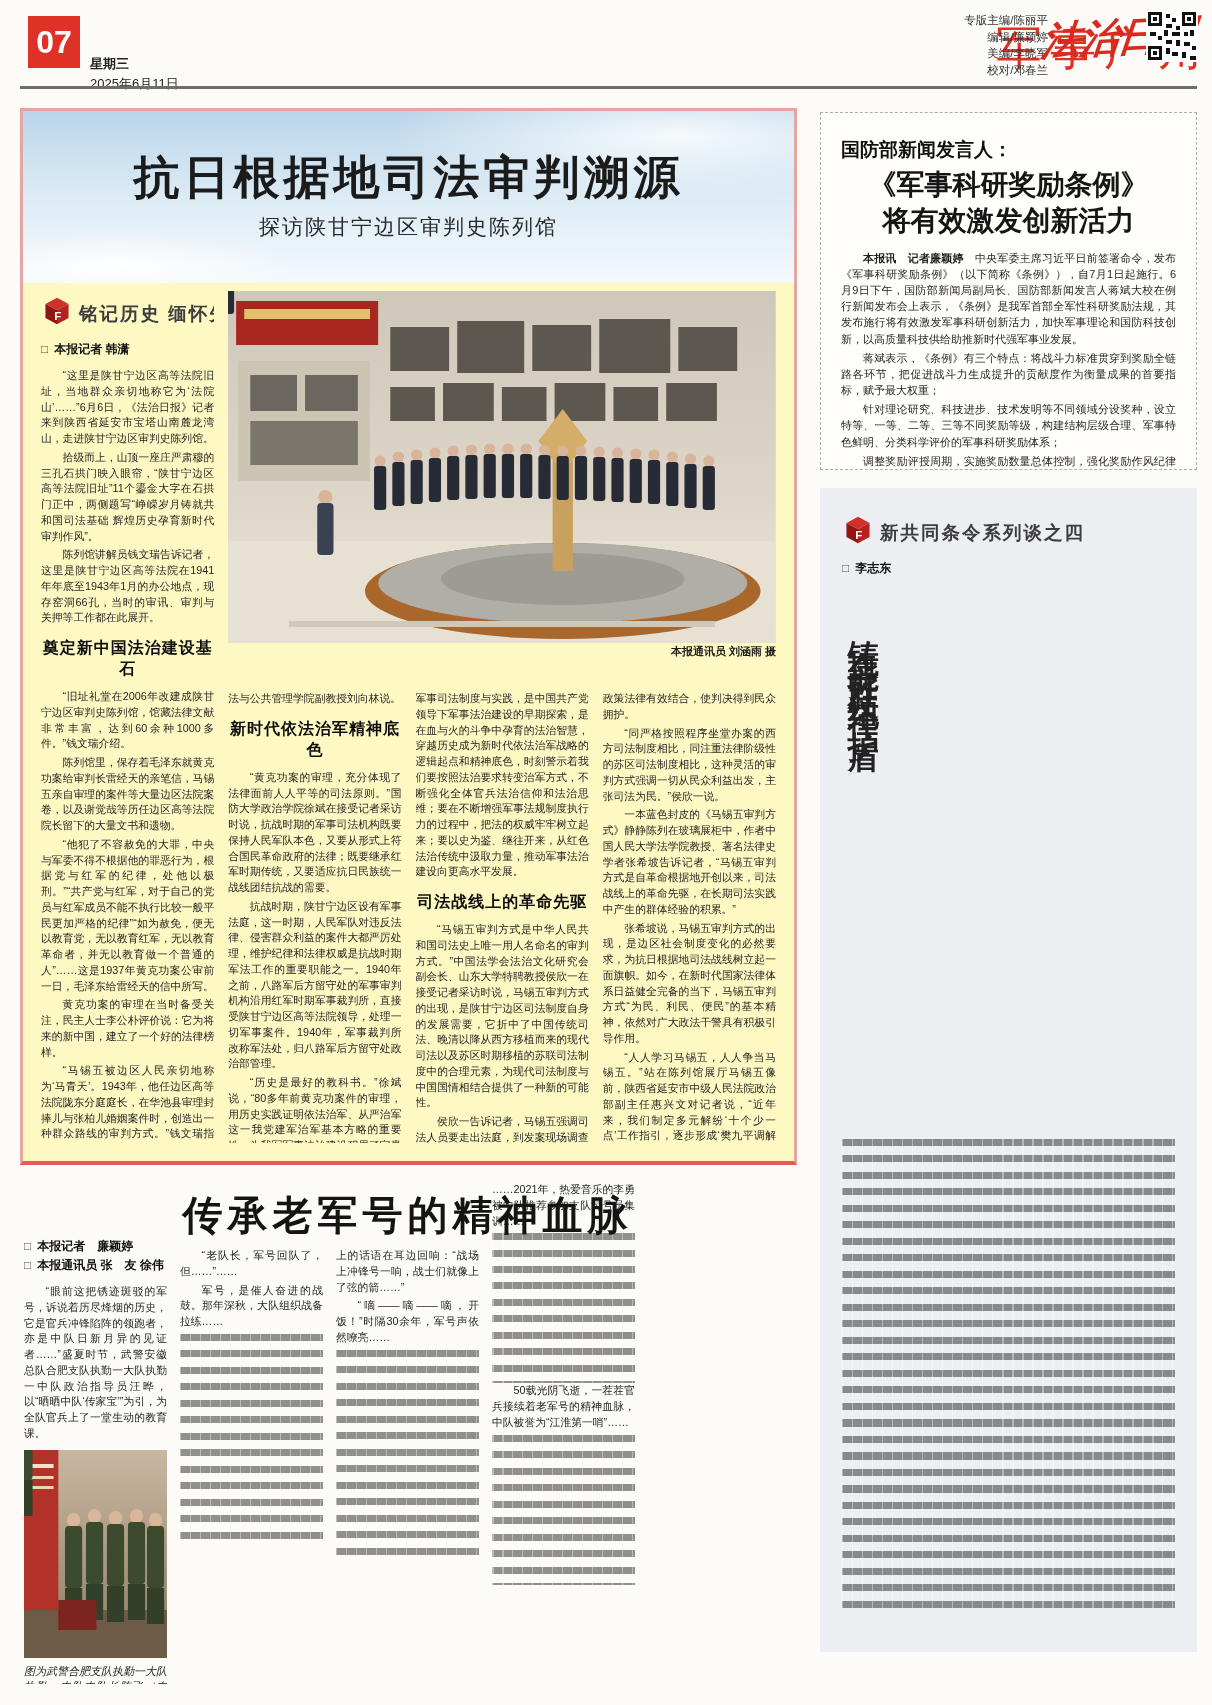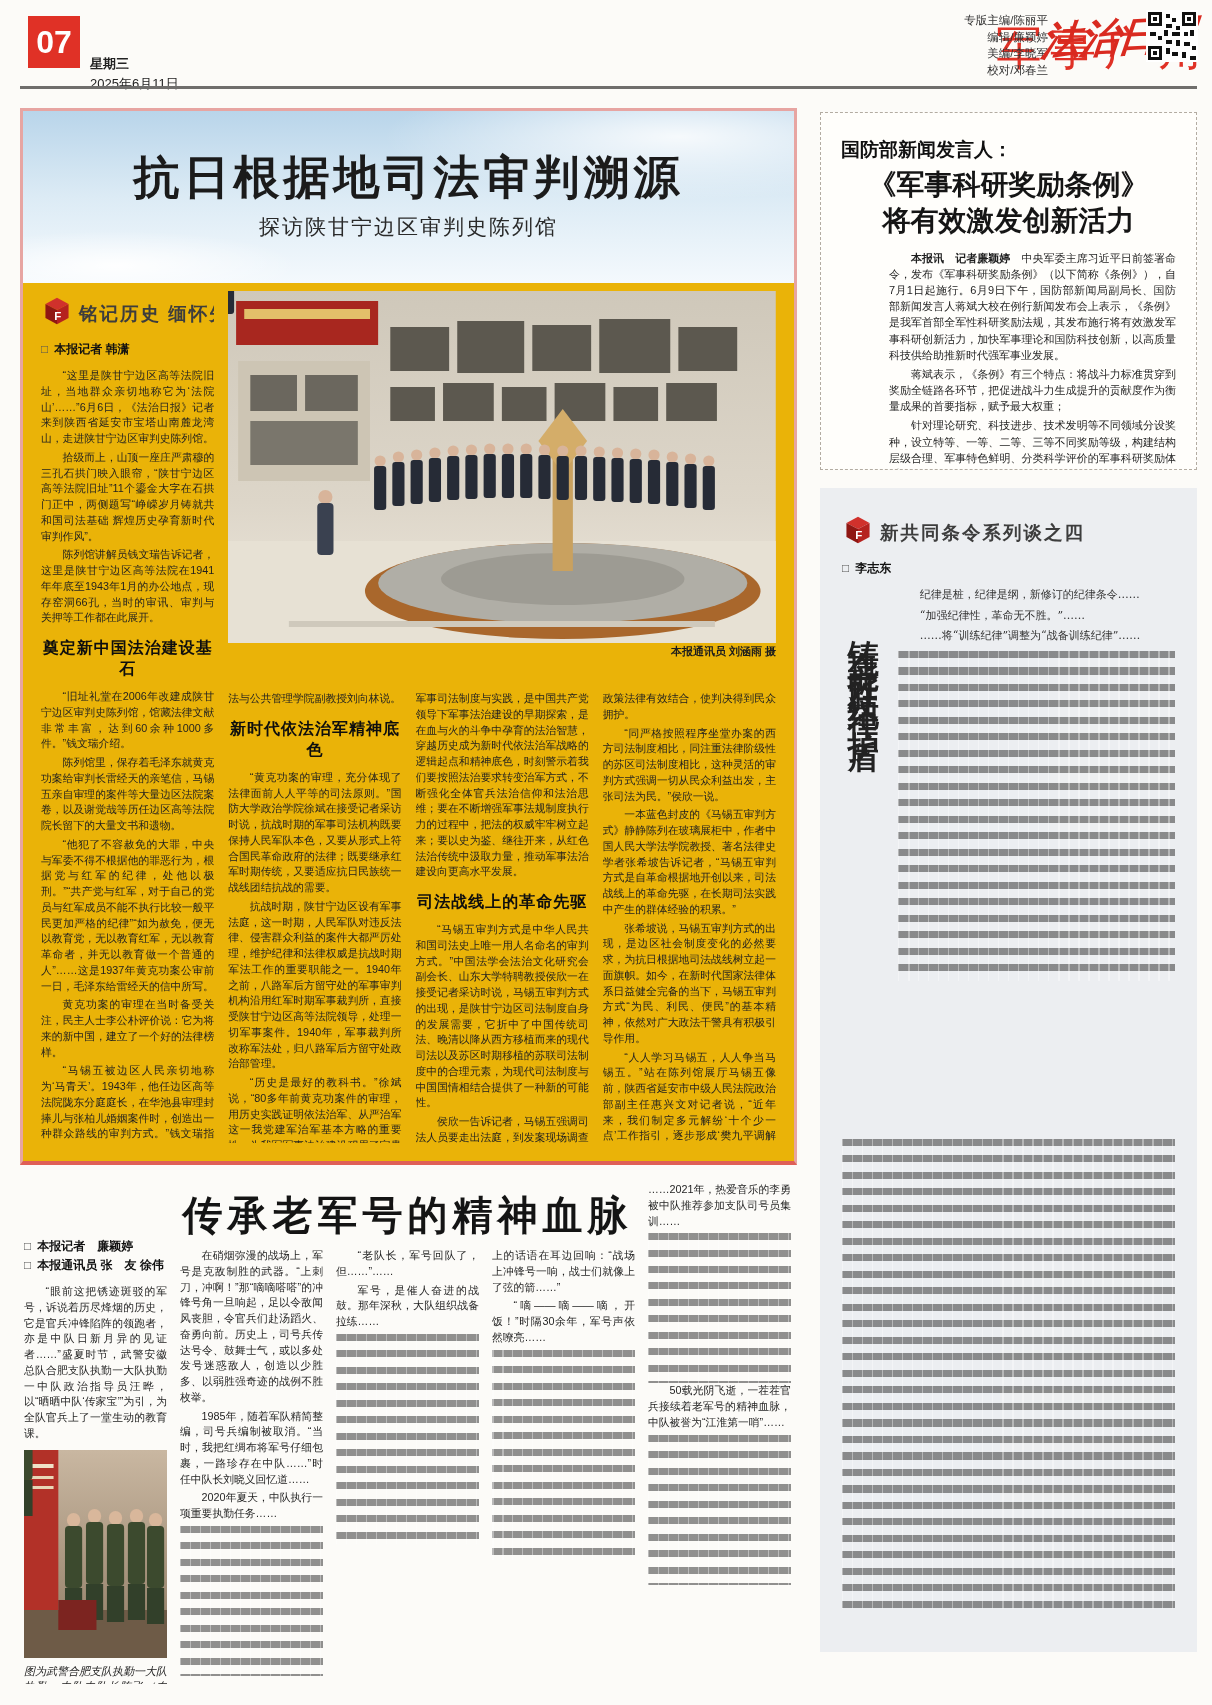--- a/index.html
+++ b/index.html
@@ -14,21 +14,21 @@
              font-weight:normal;color:#e03126;letter-spacing:8px;}
   .credits{position:absolute;left:880px;top:12px;width:168px;text-align:right;font-size:11.5px;
            line-height:1.45;color:#333;}
   .masthead{position:absolute;left:1042px;top:10px;font-size:40px;font-weight:bold;color:#d92a20;
             font-family:"DejaVu Serif",serif;font-style:italic;transform:skewX(-8deg) rotate(-3deg);
             letter-spacing:-2px;white-space:nowrap;}
   .qr{position:absolute;left:1146px;top:10px;}
   .hrule{position:absolute;left:20px;top:86px;width:1177px;height:3px;background:#6f6e6c;}
 
   
-  .main-box{position:absolute;left:20px;top:108px;width:771px;height:1050px;background:#eab308;
+  .main-box{position:absolute;left:20px;top:108px;width:771px;height:1050px;background:#fef9c3;
             border:3px solid #e7a5a2;border-bottom:4px solid #df5f57;overflow:hidden;}
   .sky{position:relative;height:172px;
        background:
         radial-gradient(ellipse 260px 50px at 12% 90%, rgba(255,255,255,.95), transparent 70%),
         radial-gradient(ellipse 420px 90px at 85% 15%, rgba(255,255,255,.85), transparent 70%),
         linear-gradient(180deg,#b9d5ea 0%, #dcebf5 50%, #f4f9fd 100%);}
   .mh1{margin:0;padding-top:36px;text-align:center;font-size:46px;font-weight:bold;
        letter-spacing:4px;color:#1b1b1b;}
   .mh2{margin:4px 0 0;text-align:center;font-size:21px;color:#2a2a2a;letter-spacing:2px;}
   .main-cols{display:grid;grid-template-columns:repeat(4,1fr);grid-template-rows:352px 48px auto;
@@ -49,21 +49,21 @@
   .cap{font-size:11px;font-family:"DejaVu Serif",serif;font-style:italic;color:#222;
        line-height:1.4;margin:2px 0 0;text-align:justify;}
   .capcredit{font-size:11px;font-weight:bold;text-align:right;font-style:normal;
              font-family:"Liberation Sans",sans-serif;margin-top:1px;}
 
   
   .brief-box{position:absolute;left:820px;top:112px;width:377px;height:358px;background:#fffefb;
              border:1px dashed #b3aca2;box-sizing:border-box;padding:24px 20px;overflow:hidden;}
   .kicker{font-size:19px;font-weight:bold;color:#101010;margin:0 0 4px;}
   .bhl{font-size:28px;font-weight:bold;text-align:center;line-height:1.3;color:#151515;margin:0;}
-  .brief-body{margin-top:10px;margin-left:48px;}
+  .brief-body{margin-top:10px;}
   .brief-body .bt{font-size:11px;line-height:1.47;}
 
   
   .essay-box{position:absolute;left:820px;top:488px;width:377px;height:1164px;background:#eceef1;
              box-sizing:border-box;padding:22px 22px;overflow:hidden;}
   .essay-flex{display:flex;gap:14px;margin-top:6px;height:540px;overflow:hidden;}
   .essay-vh{writing-mode:vertical-rl;font-size:31px;font-weight:bold;color:#222;
             letter-spacing:10px;padding-top:28px;line-height:1.35;}
   .essay-vh .vq{color:#222;}
   .essay-body{flex:1;font-size:11px;font-family:"DejaVu Serif",serif;color:#333;
@@ -292,26 +292,20 @@
           <polygon points="5,10 18,17 18,33 5,26" fill="#8f1713"></polygon>
           <polygon points="18,17 31,10 31,26 18,33" fill="#b5221f"></polygon>
           <text x="19" y="28" font-size="13" fill="#fff" font-weight="bold" text-anchor="middle">F</text>
         </svg>
       </span>
       <span class="serieslabel">新共同条令系列谈之四</span>
     </div>
     <p class="byl"><span class="sq">□</span><span>李志东</span></p>
     <div class="essay-flex">
       <div class="essay-vh"><span>铸造能打胜仗纪律</span><span class="vq">『护盾』</span></div>
-      <div class="essay-body">
-        <p>纪律是桩，纪律是纲，新修订的纪律条令……</p>
-        <p>“加强纪律性，革命无不胜。”……</p>
-        <p>……将“训练纪律”调整为“战备训练纪律”……</p>
-        <div class="stripes fill-tall"></div>
-      </div>
     </div>
     <div class="stripes essay-bottom"></div>
   </div>
 
   <div class="feature">
     <div class="fhl">传承老军号的精神血脉</div>
     <div class="fcols">
 
       <div class="fcol pt56">
         <p class="byl" style="margin-bottom:2px"><span class="sq">□</span><span>本报记者　廉颖婷</span></p>
@@ -343,26 +337,20 @@
                 <use href="#sold" x="118" y="104"></use>
               <use href="#sold" x="138" y="108"></use>
             </g>
             <rect x="36" y="150" width="40" height="30" fill="#7c2420"></rect>
           </svg>
         </div>
         <p class="cap">图为武警合肥支队执勤一大队执勤一中队中队长陈飞（左四）向战友介绍老军号的战斗故事。</p>
 
       </div>
 
-      <div class="fcol pt70">
-        <p class="bt">在硝烟弥漫的战场上，军号是克敌制胜的武器。“上刺刀，冲啊！”那“嘀嘀嗒嗒”的冲锋号角一旦响起，足以令敌闻风丧胆，令官兵们赴汤蹈火、奋勇向前。历史上，司号兵传达号令、鼓舞士气，或以多处发号迷惑敌人，创造以少胜多、以弱胜强奇迹的战例不胜枚举。</p>
-        <p class="bt">1985年，随着军队精简整编，司号兵编制被取消。“当时，我把红绸布将军号仔细包裹，一路珍存在中队……”时任中队长刘晓义回忆道……</p>
-        <p class="bt">2020年夏天，中队执行一项重要执勤任务……</p>
-        <div class="stripes fill-f"></div>
-      </div>
 
       <div class="fcol pt70">
         <p class="bt">“老队长，军号回队了，但……”……</p>
         <p class="bt">军号，是催人奋进的战鼓。那年深秋，大队组织战备拉练……</p>
         <div class="stripes fill-f2"></div>
       </div>
 
       <div class="fcol pt70">
         <p class="bt noind">上的话语在耳边回响：“战场上冲锋号一响，战士们就像上了弦的箭……”</p>
         <p class="bt">“嘀——嘀——嘀，开饭！”时隔30余年，军号声依然嘹亮……</p>

